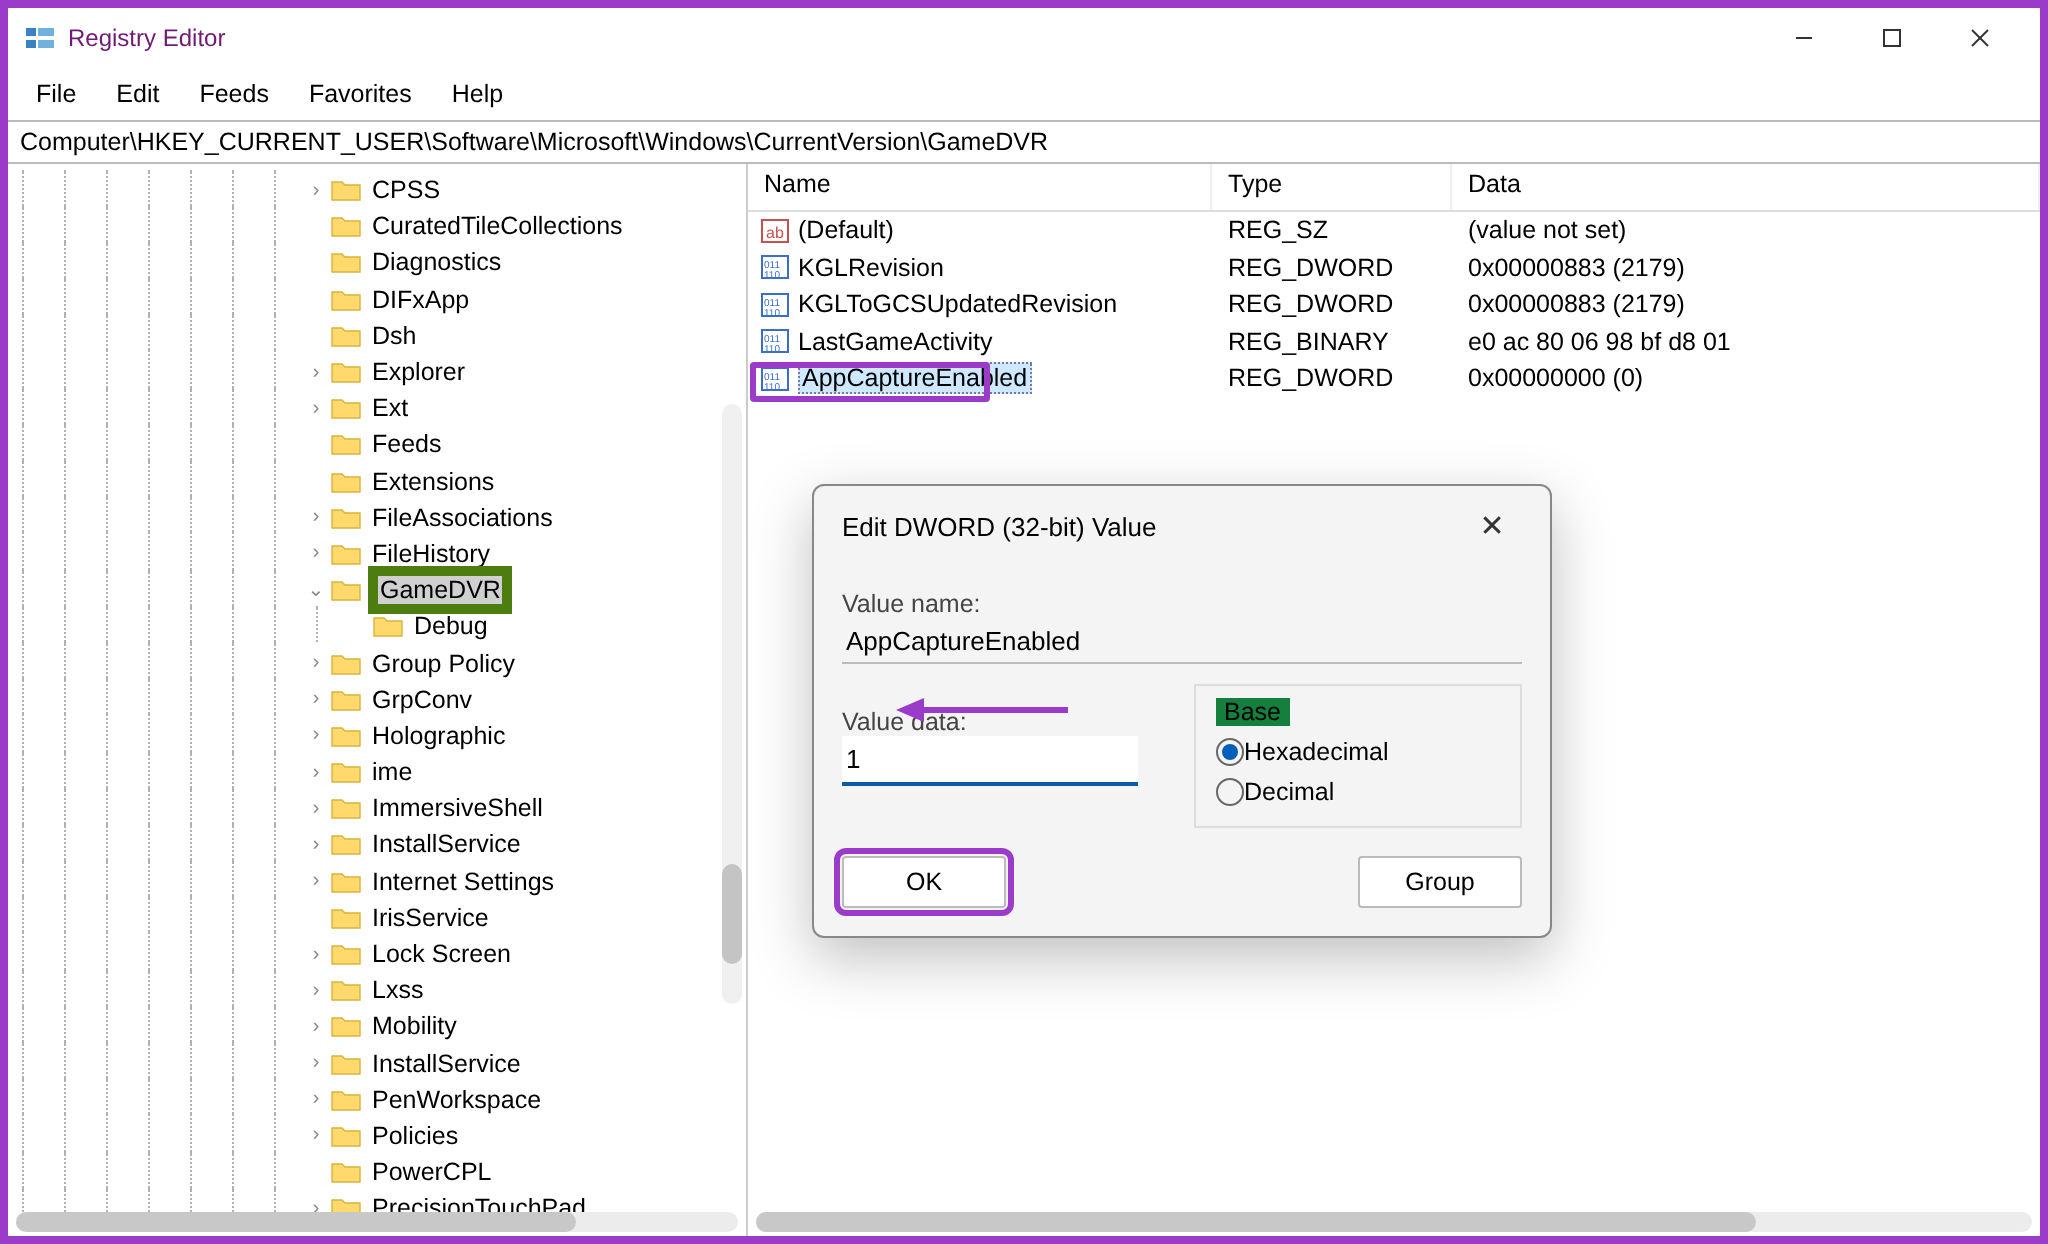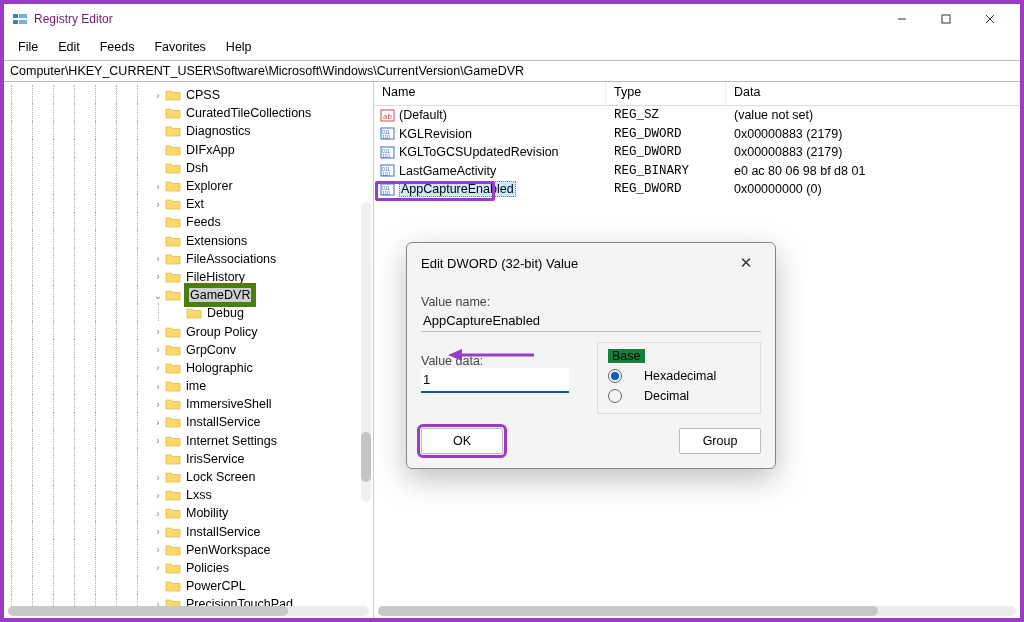--- a/index.html
+++ b/index.html
@@ -24,36 +24,36 @@
   .node-label { padding: 0 2px; }
   .node-selected { background: #d0d0d0; border: 5px solid #4d7c0f; padding: 0 1px; }
   .vbar { display:inline-block; width:14px; height:18.2px; border-left: 1px dotted #b0b0b0; margin-left:7px; }
   .list-header { display: flex; height: 24px; border-bottom: 1px solid #ddd; font-size: 12.5px; }
   .lh { padding: 3px 8px; border-right: 1px solid #eee; }
   .lh-name { width: 232px; }
   .lh-type { width: 120px; }
   .lh-data { flex:1; }
   .list-row { display: flex; height: 18.5px; font-size: 12.5px; align-items: center; }
   .lc-name { width: 232px; padding-left: 6px; display:flex; align-items:center; gap:4px; }
-  .lc-type { width: 120px; padding-left: 8px; font-family: Liberation Mono, monospace; }
+  .lc-type { width: 120px; padding-left: 8px; }
   .lc-data { flex:1; padding-left: 8px; }
   .val-icon { width:15px; height:15px; flex-shrink:0; }
   .row-selected .nm { background: #cde8ff; border: 1px dotted #77a; padding: 0 1px; }
   .highlight-purple { position:absolute; border: 3px solid #9a3cc9; border-radius: 2px; pointer-events:none; }
   .dialog { position:absolute; left: 405px; top: 240px; width: 370px; background: #f4f4f4; border: 1px solid #888; border-radius: 6px; box-shadow: 0 10px 30px rgba(0,0,0,.25); }
   .dlg-title { height: 40px; display:flex; align-items:center; padding: 0 14px; font-size: 13px; }
   .dlg-title .t { flex:1; }
   .dlg-close { font-size: 15px; color:#333; width:30px; text-align:center; }
   .dlg-body { padding: 0 14px 14px; }
   .lbl { font-size: 12.5px; color:#444; margin-top: 12px; }
   .ro-input { width: 100%; border: none; border-bottom: 1px solid #bbb; background: transparent; font-size: 13px; padding: 4px 2px 3px; margin-bottom: 10px; }
   .dlg-row { display:flex; gap: 18px; }
   .val-input { width: 148px; border: none; border-bottom: 2px solid #0c59a4; font-size: 13px; padding: 4px 2px; }
   .base-box { border: 1px solid #ddd; padding: 6px 10px 10px; font-size:12.5px; flex:1; }
-  .radio-row { display:flex; align-items:center; gap:22px; margin-top:6px; }
+  .radio-row { display:flex; align-items:center; gap:0; margin-top:6px; }
   .radio-dot { width:14px; height:14px; border:1px solid #666; border-radius:50%; display:inline-flex; align-items:center; justify-content:center; }
   .radio-dot.sel::after { content:""; width:8px; height:8px; background:#005fb8; border-radius:50%; }
   .dlg-btns { display:flex; justify-content:space-between; gap:10px; margin-top: 14px; }
   .btn { min-width: 82px; height: 26px; border:1px solid #bbb; background:#fff; font-size:12.5px; display:flex; align-items:center; justify-content:center; border-radius:2px; }
   .btn-ok { outline: 3px solid #9a3cc9; outline-offset: 1px; }
   .arrow-annot { position:absolute; left:455px; top:350px; color:#9a3cc9; pointer-events:none; }
   .hscroll-track { position:absolute; bottom:2px; left:4px; right:4px; height:10px; background:#ececec; border-radius:5px; }
   .hscroll-thumb { position:absolute; height:10px; background:#c8c8c8; border-radius:5px; }
   .tree-vscroll { position:absolute; right:2px; top:120px; width:10px; height:300px; background:#f0f0f0; border-radius:5px; }
   .tree-vscroll .thumb { position:absolute; left:0; width:10px; height:50px; top:230px; background:#c4c4c4; border-radius:5px; }

